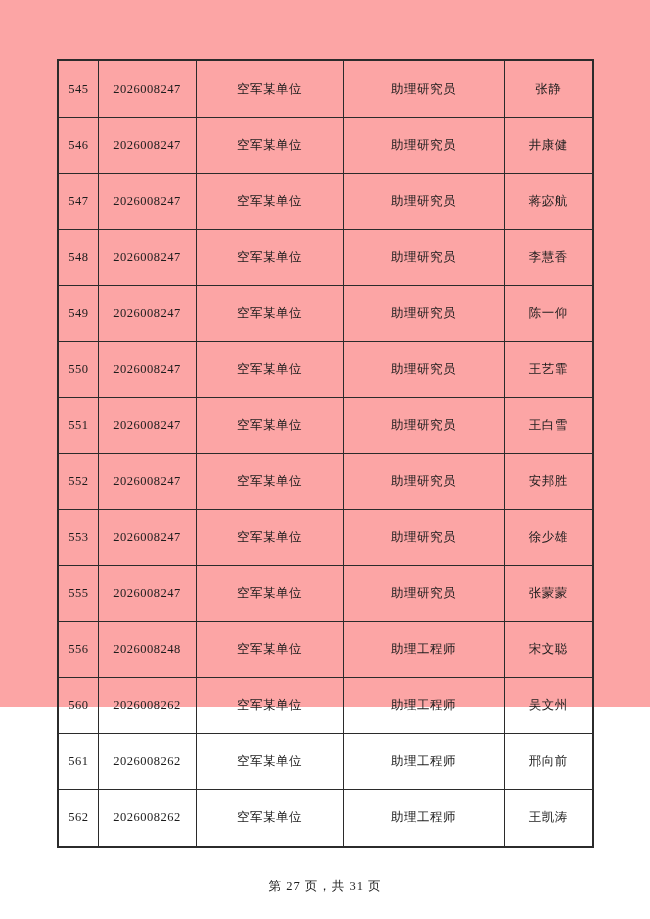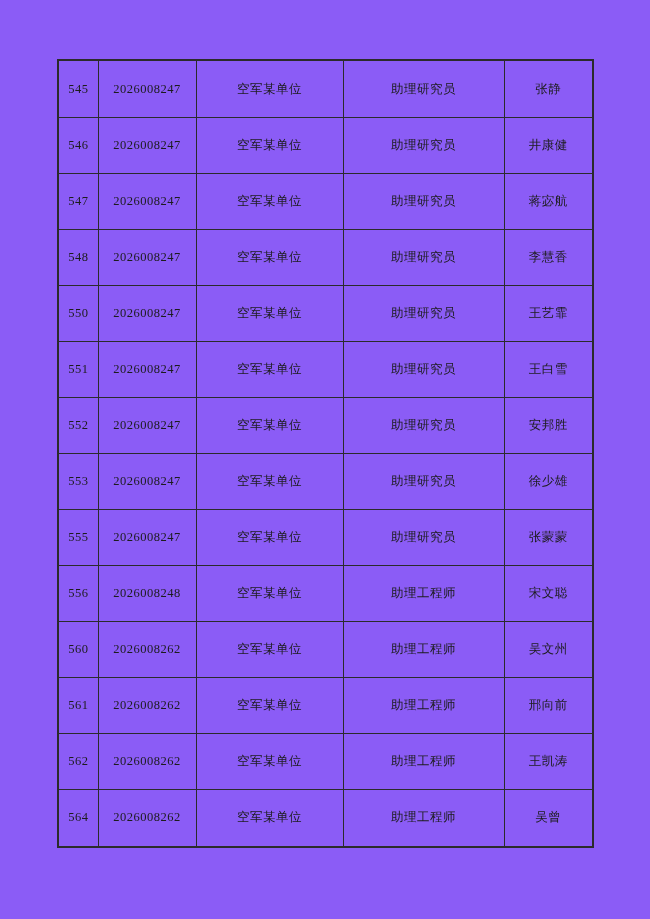--- a/index.html
+++ b/index.html
@@ -5,22 +5,22 @@
   * { margin: 0; padding: 0; box-sizing: border-box; }
   html, body {
     width: 650px; height: 919px;
     background: #ffffff;
     font-family: "Liberation Serif", "DejaVu Serif", serif;
     color: #1c1c1c;
     overflow: hidden;
   }
   .page {
     position: relative;
-    width: 650px; height: 919px;
-    background: #8b5cf6;
+    width: 650px; height: 707px;
+    background: #fca5a5;
   }
   table.roster {
     position: absolute;
     left: 57px; top: 59px;
     width: 535px; height: 789px;
     border-collapse: collapse;
     table-layout: fixed;
     border: 2px solid #2b2b2b;
   }
   table.roster td {
@@ -84,20 +84,27 @@
           <td>蒋宓航</td>
         </tr>
         <tr>
           <td>548</td>
           <td>2026008247</td>
           <td>空军某单位</td>
           <td>助理研究员</td>
           <td>李慧香</td>
         </tr>
         <tr>
+          <td>549</td>
+          <td>2026008247</td>
+          <td>空军某单位</td>
+          <td>助理研究员</td>
+          <td>陈一仰</td>
+        </tr>
+        <tr>
           <td>550</td>
           <td>2026008247</td>
           <td>空军某单位</td>
           <td>助理研究员</td>
           <td>王艺霏</td>
         </tr>
         <tr>
           <td>551</td>
           <td>2026008247</td>
           <td>空军某单位</td>
@@ -146,24 +153,18 @@
           <td>助理工程师</td>
           <td>邢向前</td>
         </tr>
         <tr>
           <td>562</td>
           <td>2026008262</td>
           <td>空军某单位</td>
           <td>助理工程师</td>
           <td>王凯涛</td>
         </tr>
-        <tr>
-          <td>564</td>
-          <td>2026008262</td>
-          <td>空军某单位</td>
-          <td>助理工程师</td>
-          <td>吴曾</td>
-        </tr>
       </tbody>
   </table>
 
+  <div class="page-footer">第 27 页，共 31 页</div>
 
 </div>
 
 </body></html>

